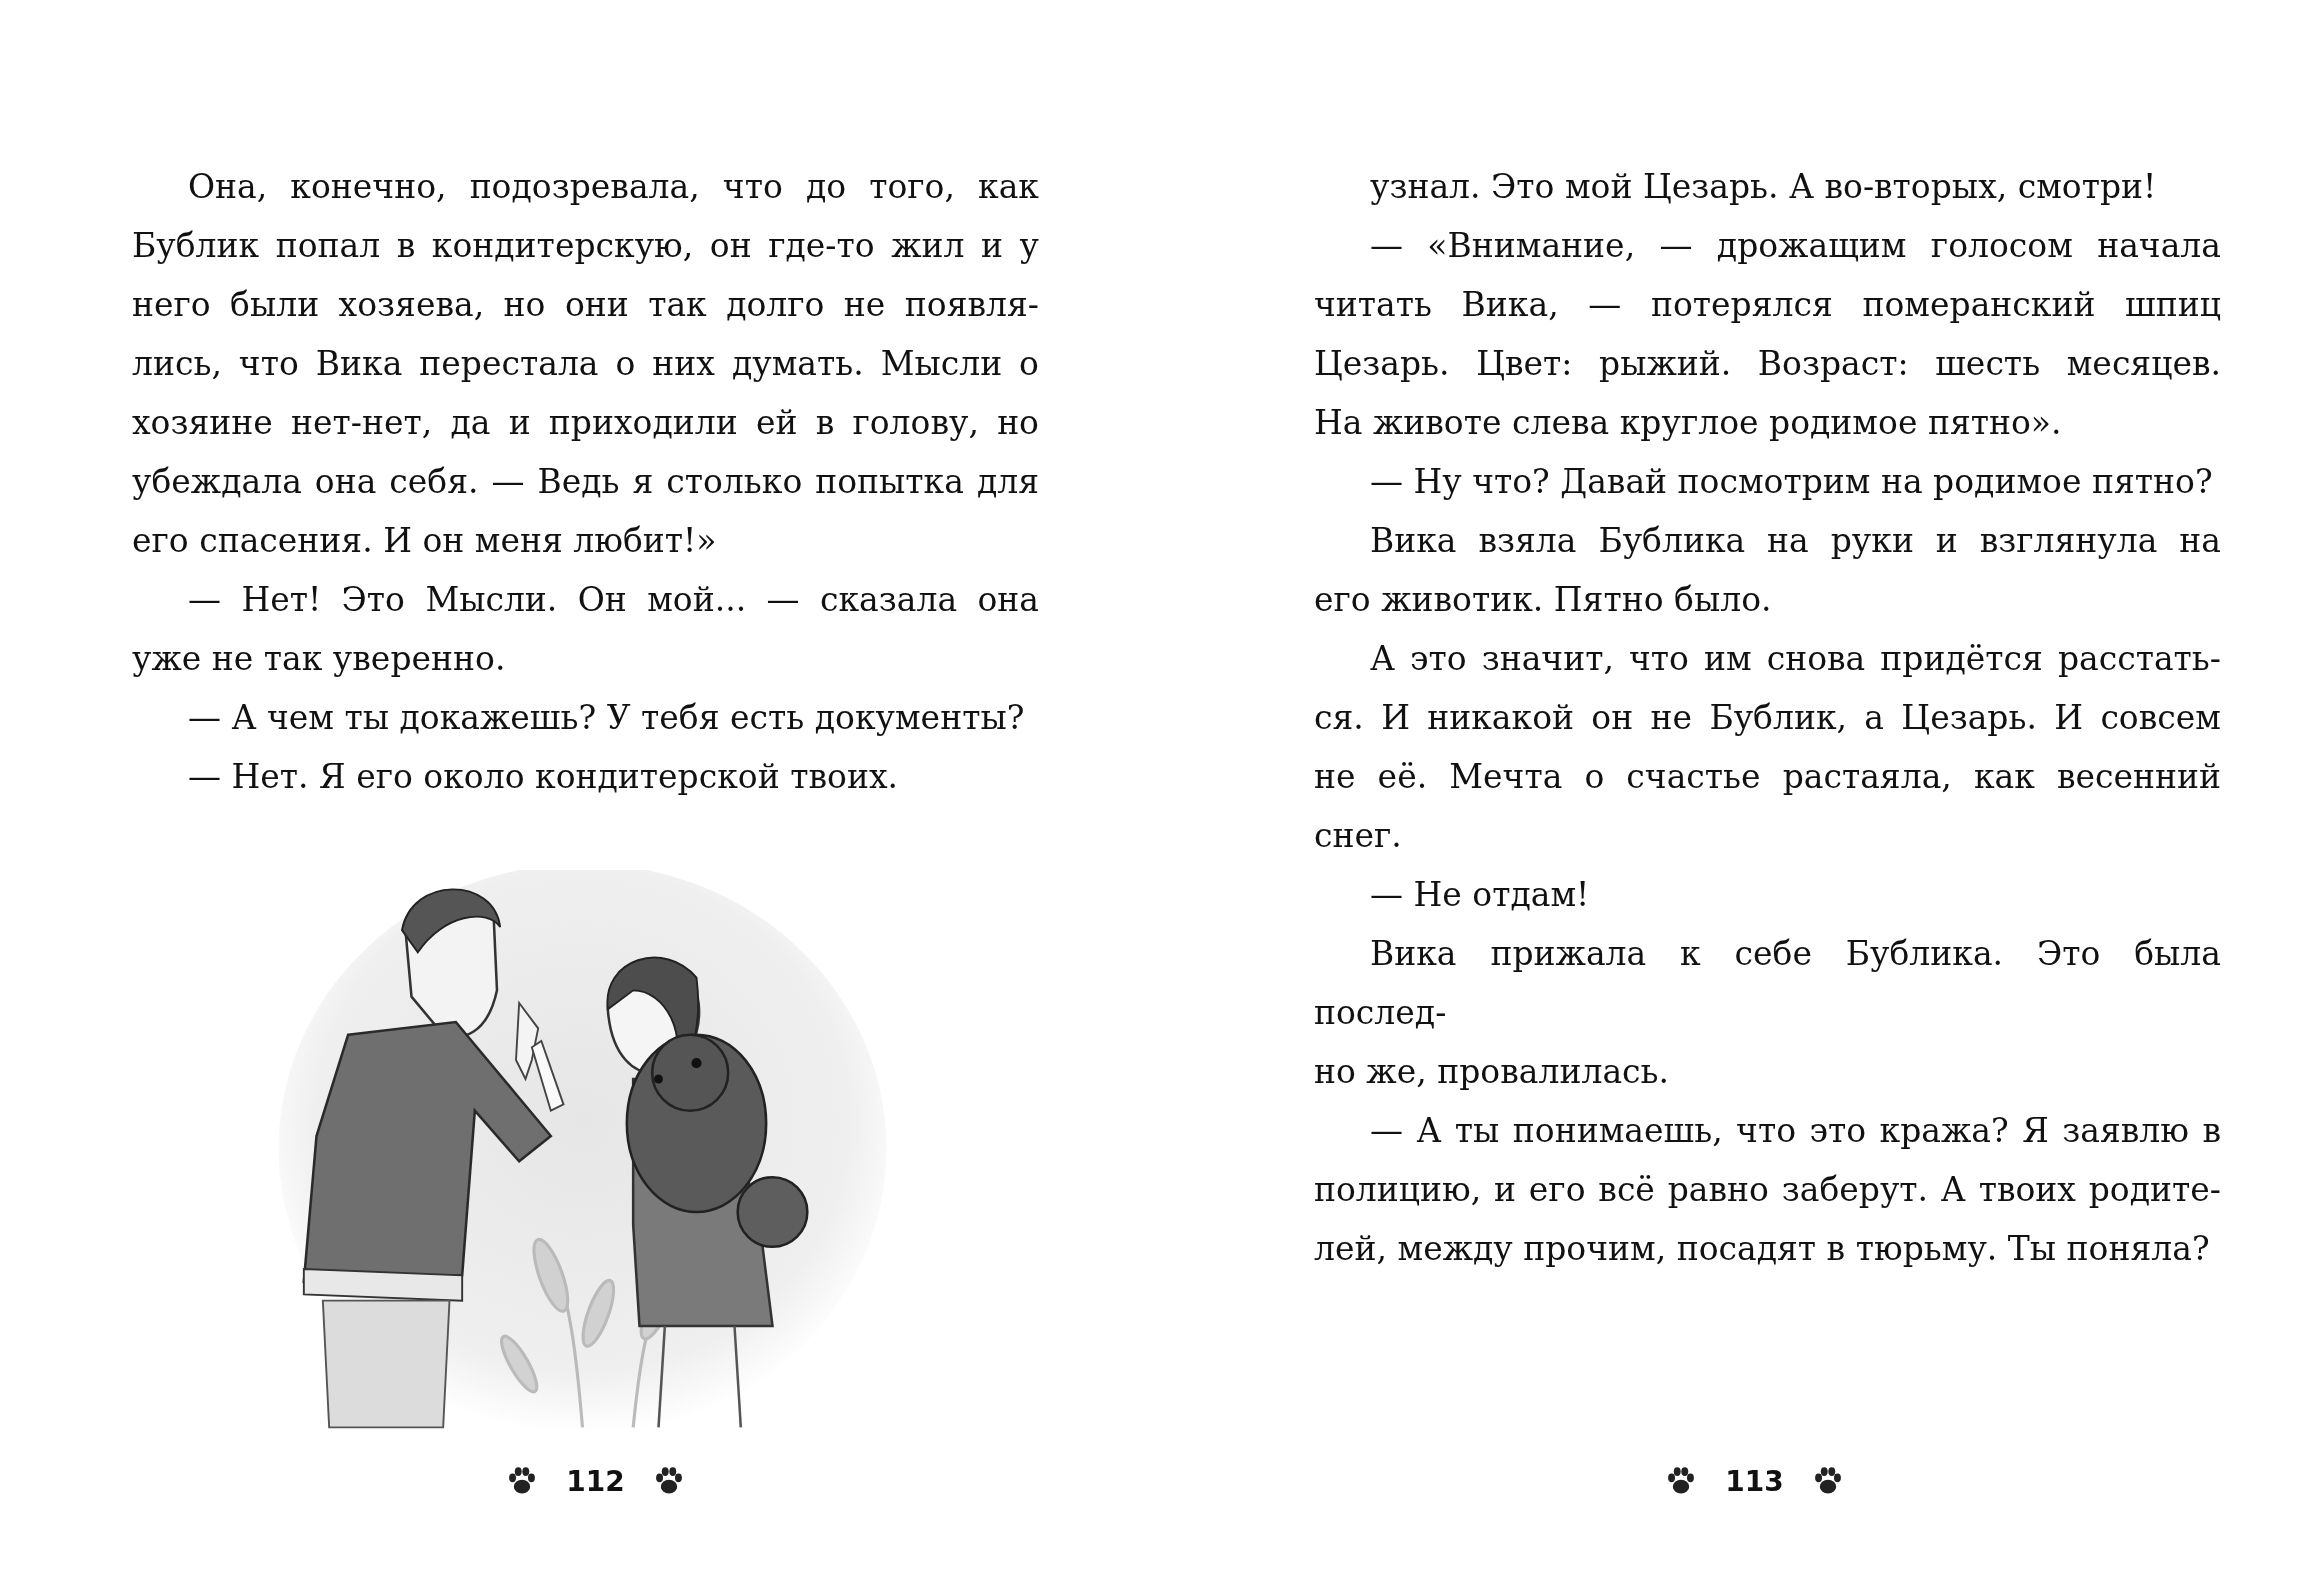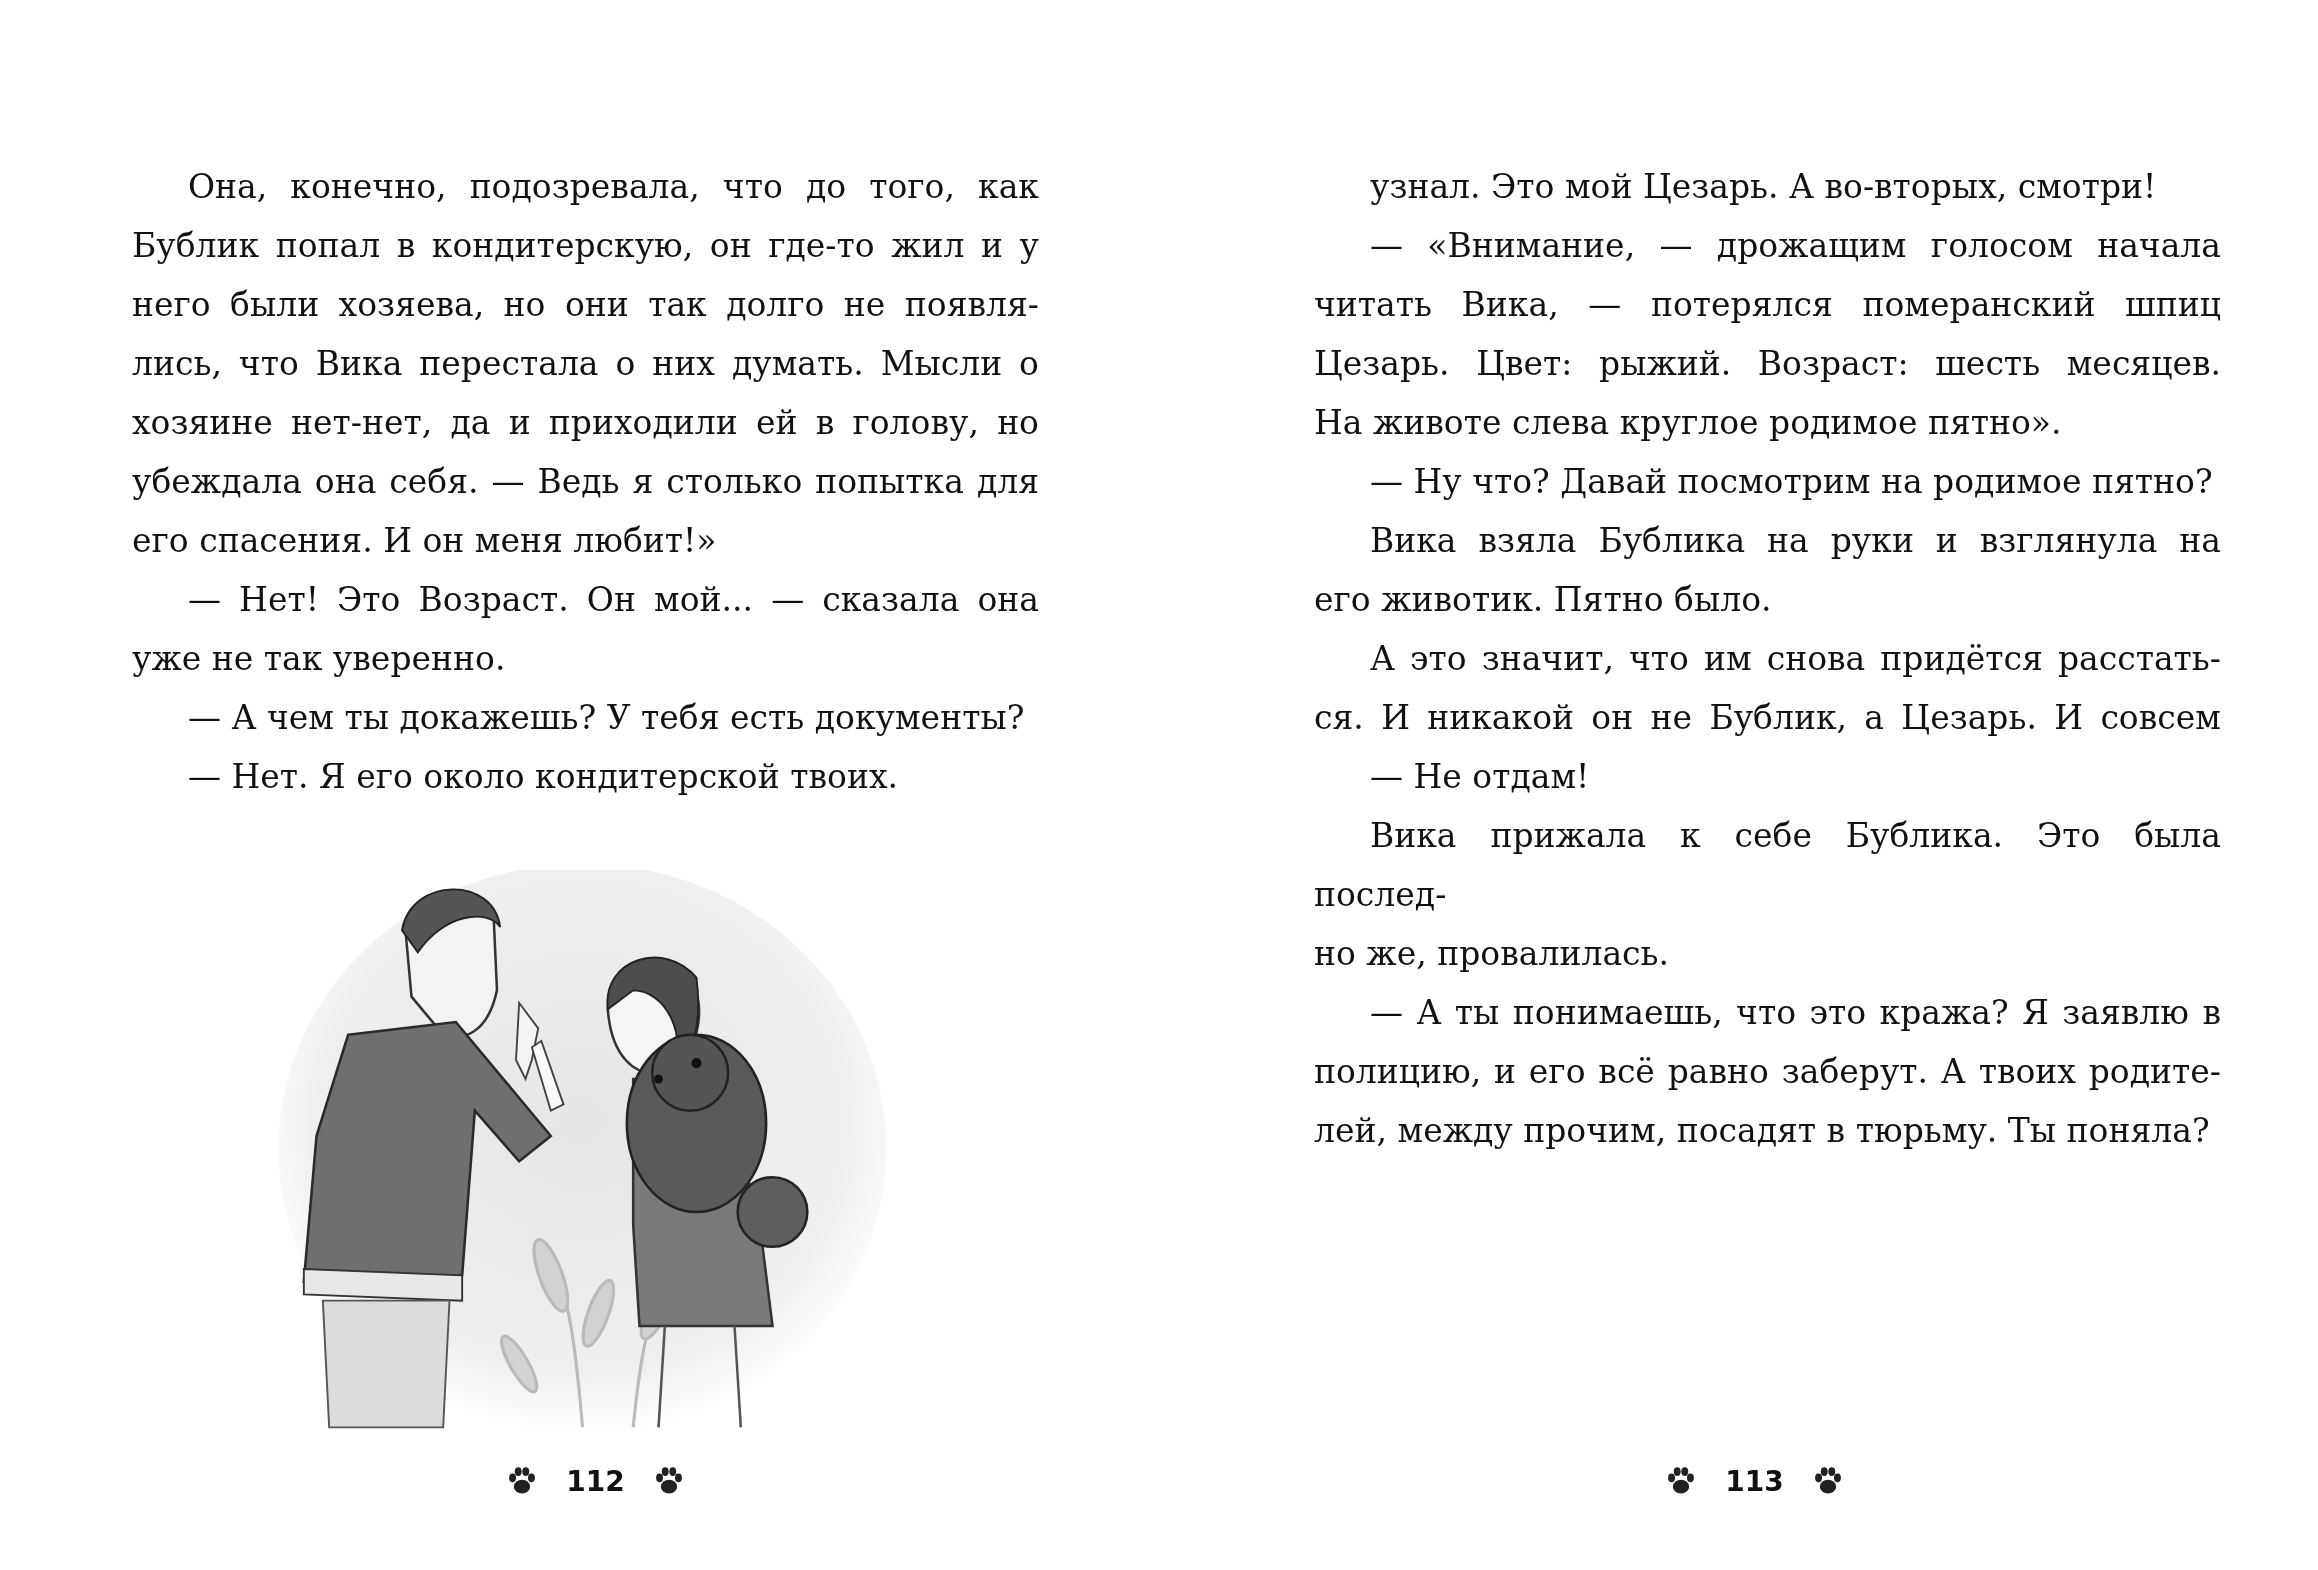--- a/index.html
+++ b/index.html
@@ -30,21 +30,21 @@
       <p class="para">
         <span class="ln">Она, конечно, подозревала, что до того, как</span>
         <span class="ln">Бублик попал в кондитерскую, он где-то жил и у</span>
         <span class="ln">него были хозяева, но они так долго не появля-</span>
         <span class="ln">лись, что Вика перестала о них думать. Мысли о</span>
         <span class="ln">хозяине нет-нет, да и приходили ей в голову, но</span>
         <span class="ln">убеждала она себя. — Ведь я столько попытка для</span>
         <span class="ln last">его спасения. И он меня любит!»</span>
       </p>
       <p class="para">
-        <span class="ln">— Нет! Это Возраст. Он мой... — сказала она</span>
+        <span class="ln">— Нет! Это Мысли. Он мой... — сказала она</span>
         <span class="ln last">уже не так уверенно.</span>
       </p>
       <p class="para">
         <span class="ln last">— А чем ты докажешь? У тебя есть документы?</span>
       </p>
       <p class="para">
         <span class="ln last">— Нет. Я его около кондитерской твоих.</span>
       </p>
     </div>
 
@@ -129,20 +129,21 @@
       <p class="para">
         <span class="ln last">— Ну что? Давай посмотрим на родимое пятно?</span>
       </p>
       <p class="para">
         <span class="ln">Вика взяла Бублика на руки и взглянула на</span>
         <span class="ln last">его животик. Пятно было.</span>
       </p>
       <p class="para">
         <span class="ln">А это значит, что им снова придётся расстать-</span>
         <span class="ln">ся. И никакой он не Бублик, а Цезарь. И совсем</span>
+        <span class="ln last">не её. Мечта о счастье растаяла, как весенний снег.</span>
       </p>
       <p class="para">
         <span class="ln last">— Не отдам!</span>
       </p>
       <p class="para">
         <span class="ln">Вика прижала к себе Бублика. Это была послед-</span>
         <span class="ln last">но же, провалилась.</span>
       </p>
       <p class="para">
         <span class="ln">— А ты понимаешь, что это кража? Я заявлю в</span>

